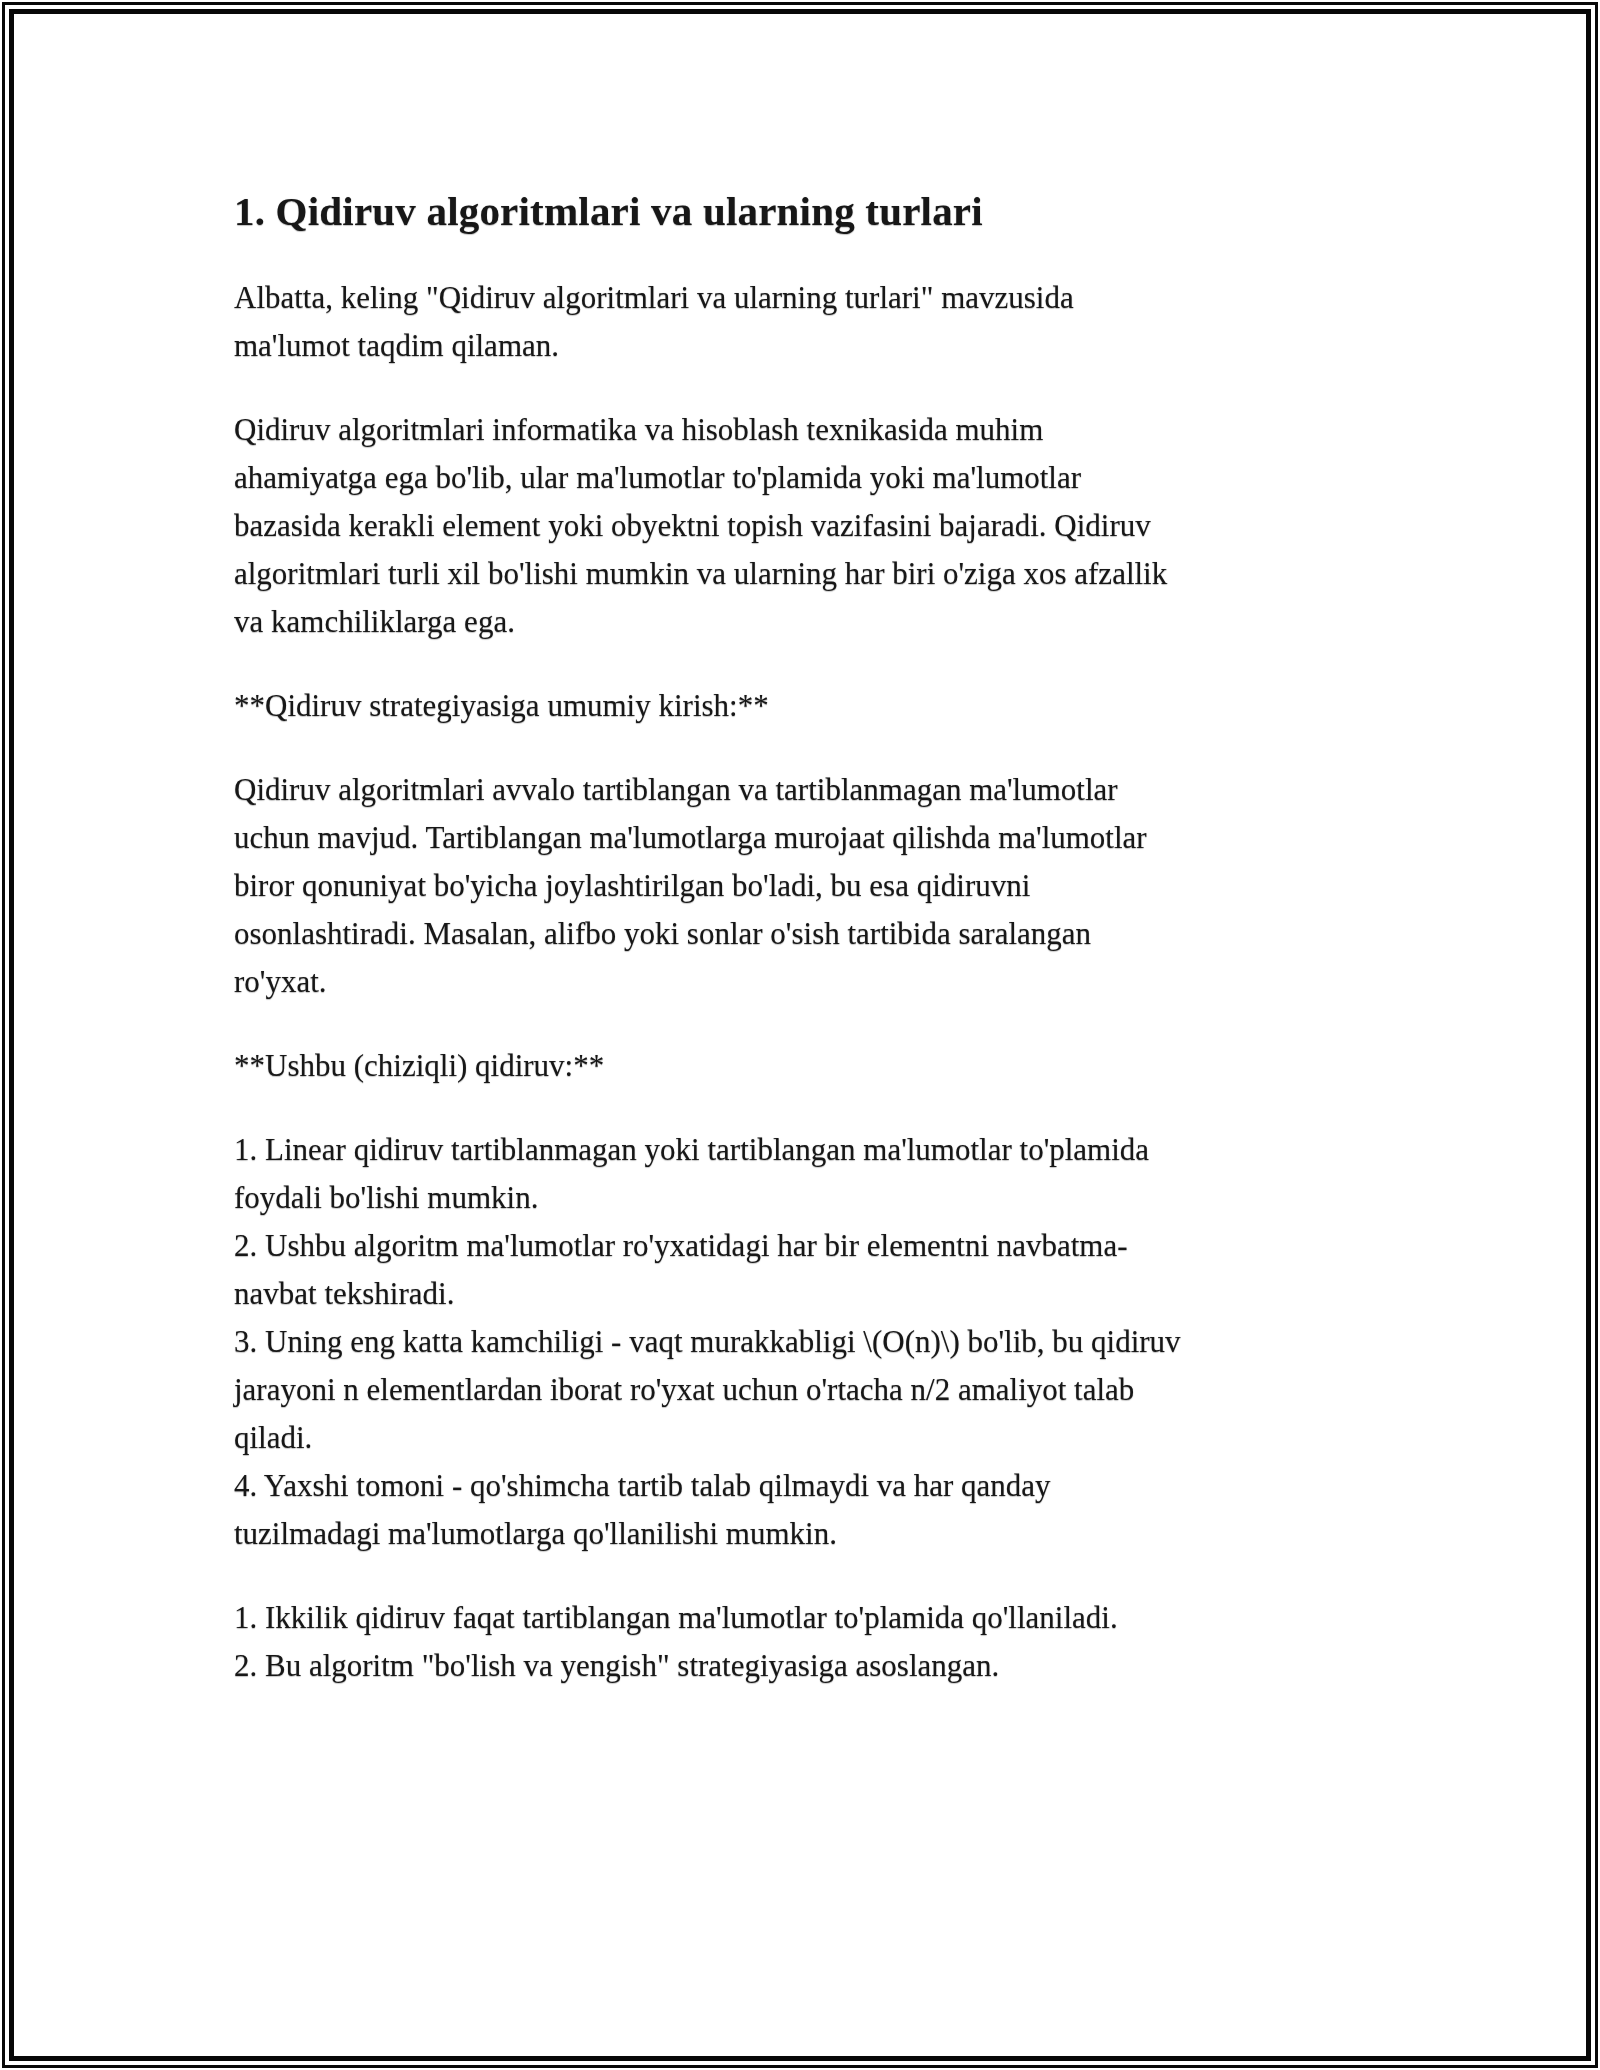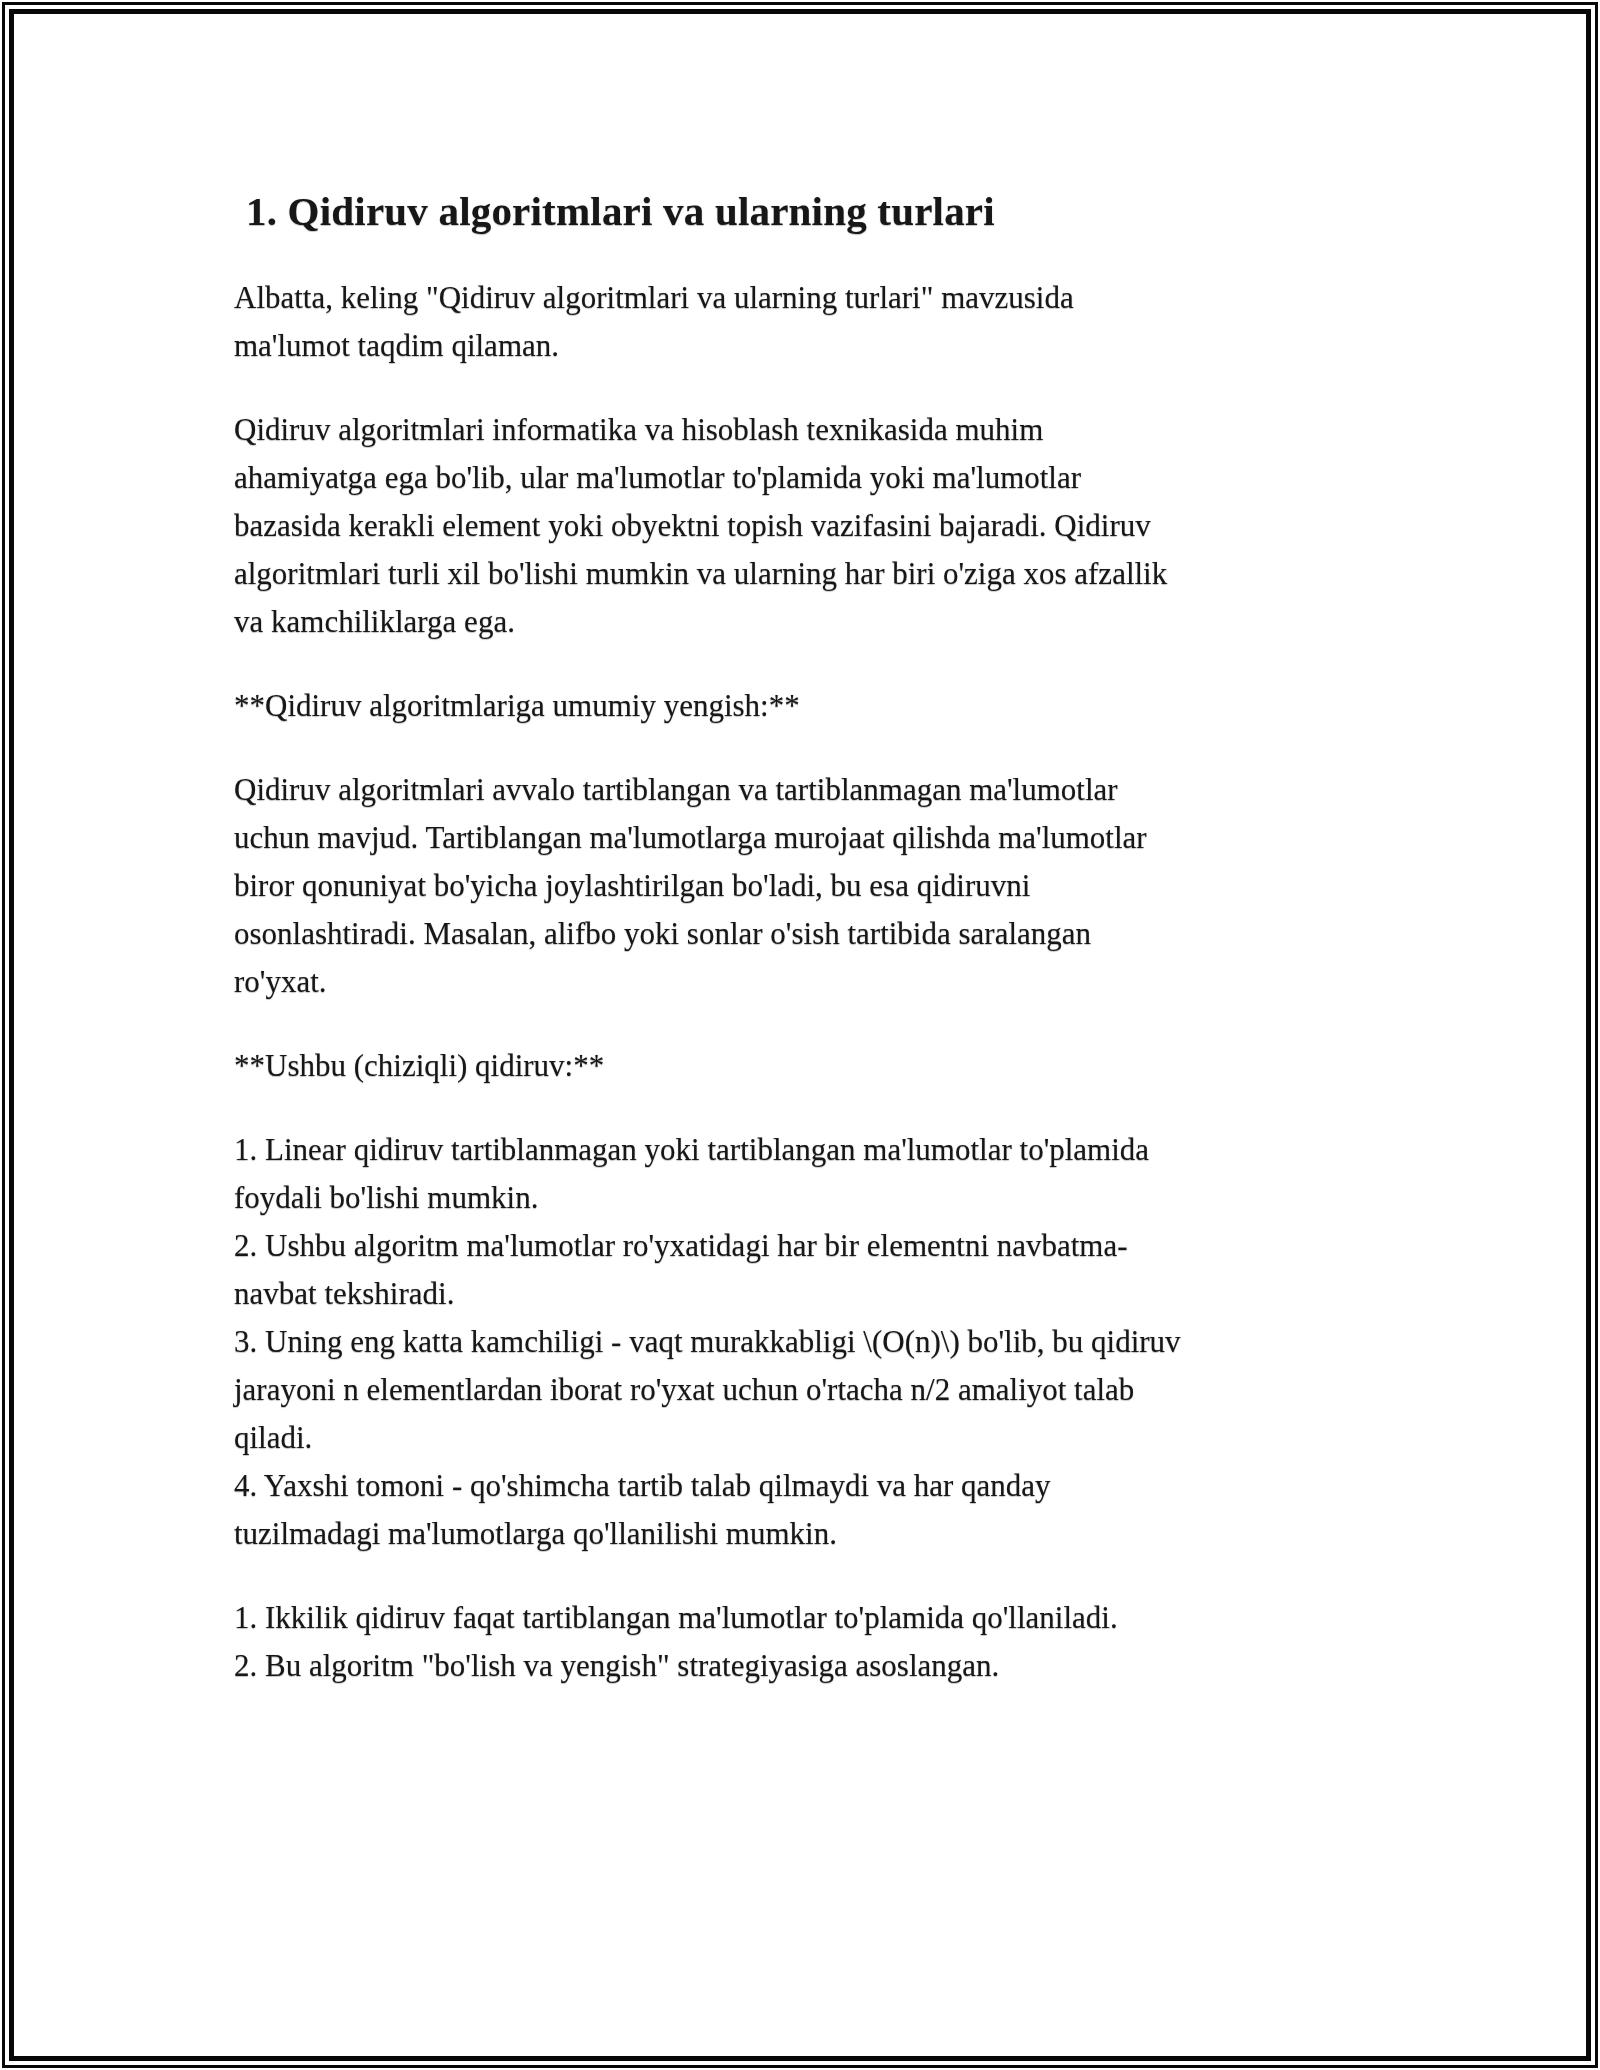--- a/index.html
+++ b/index.html
@@ -29,21 +29,21 @@
     left: 234px;
     top: 186px;
     width: 1190px;
     text-shadow: 0 1px 1px rgba(0,0,0,0.22), 0 0 1px rgba(0,0,0,0.28);
   }
   .doc-title {
     font-size: 41px;
     font-weight: bold;
     line-height: 50px;
     letter-spacing: 0.2px;
-    margin: 0 0 38px 12px;
+    margin: 0 0 38px 0;
   }
   .para {
     font-size: 31px;
     line-height: 48px;
     margin: 0 0 36px 0;
     white-space: pre-line;
   }
   .para.gap-above {
     margin-top: 26px;
   }
@@ -60,21 +60,21 @@
 
     <p class="para">Albatta, keling "Qidiruv algoritmlari va ularning turlari" mavzusida
 ma'lumot taqdim qilaman.</p>
 
     <p class="para">Qidiruv algoritmlari informatika va hisoblash texnikasida muhim
 ahamiyatga ega bo'lib, ular ma'lumotlar to'plamida yoki ma'lumotlar
 bazasida kerakli element yoki obyektni topish vazifasini bajaradi. Qidiruv
 algoritmlari turli xil bo'lishi mumkin va ularning har biri o'ziga xos afzallik
 va kamchiliklarga ega.</p>
 
-    <p class="para gap-above">**Qidiruv algoritmlariga umumiy yengish:**</p>
+    <p class="para gap-above">**Qidiruv strategiyasiga umumiy kirish:**</p>
 
     <p class="para">Qidiruv algoritmlari avvalo tartiblangan va tartiblanmagan ma'lumotlar
 uchun mavjud. Tartiblangan ma'lumotlarga murojaat qilishda ma'lumotlar
 biror qonuniyat bo'yicha joylashtirilgan bo'ladi, bu esa qidiruvni
 osonlashtiradi. Masalan, alifbo yoki sonlar o'sish tartibida saralangan
 ro'yxat.</p>
 
     <p class="para gap-above">**Ushbu (chiziqli) qidiruv:**</p>
 
     <p class="para">1. Linear qidiruv tartiblanmagan yoki tartiblangan ma'lumotlar to'plamida

